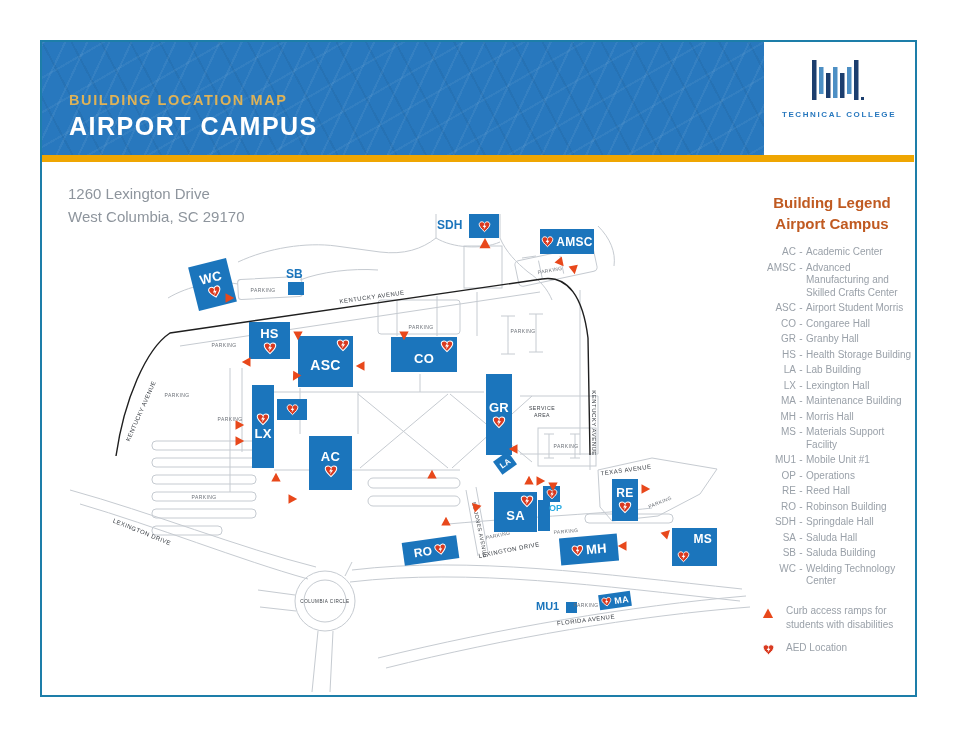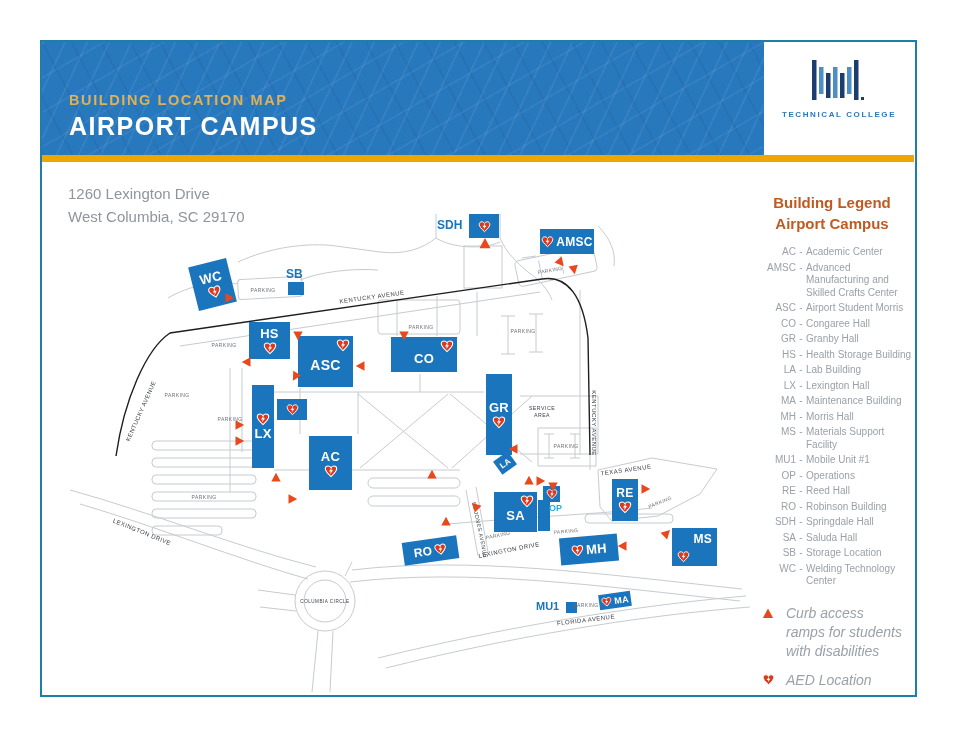--- a/index.html
+++ b/index.html
@@ -31,21 +31,21 @@
   .legend{position:absolute;left:752px;top:192px;width:160px;}
   .legend-title{font-size:15px;font-weight:bold;color:var(--legend-orange,#C05A21);text-align:center;line-height:1.4;}
   .legend-entries{position:absolute;top:54px;left:0;width:160px;display:grid;
     grid-template-columns:44px 6px 106px;column-gap:2px;row-gap:3px;
     font-size:10px;line-height:1.25;color:var(--legend-text-gray,#9AA1A9);}
   .le-abbr{text-align:right;}
   .le-dash{text-align:center;}
   .legend-markers{position:absolute;top:412px;left:10px;width:146px;}
   .mk-row{display:flex;gap:8px;margin-bottom:10px;align-items:flex-start;}
   .mk-icon{flex:0 0 16px;padding-top:1px;}
-  .mk-label{font-size:14px;line-height:1.35;color:var(--legend-text-gray,#9AA1A9);width:120px;font-style:italic;}
+  .mk-label{font-size:10px;line-height:1.35;color:var(--legend-text-gray,#9AA1A9);width:120px;}
 
   
   .map-layer{position:absolute;left:0;top:0;width:958px;height:740px;}
   .roads{position:absolute;left:0;top:0;}
   .bldg{position:absolute;background:var(--building-blue,#1B75BC);color:#fff;font-weight:bold;
     display:flex;align-items:center;justify-content:center;box-sizing:border-box;letter-spacing:.3px;}
   .bl-v{flex-direction:column;gap:0px;}
   .bl-inline{flex-direction:row;gap:2px;}
   .bl-corner .aedwrap{position:absolute;top:2px;right:3px;}
   .bl-corner .blabel{margin-top:7px;}
@@ -445,21 +445,21 @@
       <span class="le-dash">-</span>
       <span class="le-name">Robinson Building</span>
       <span class="le-abbr">SDH</span>
       <span class="le-dash">-</span>
       <span class="le-name">Springdale Hall</span>
       <span class="le-abbr">SA</span>
       <span class="le-dash">-</span>
       <span class="le-name">Saluda Hall</span>
       <span class="le-abbr">SB</span>
       <span class="le-dash">-</span>
-      <span class="le-name">Storage Location</span>
+      <span class="le-name">Saluda Building</span>
       <span class="le-abbr">WC</span>
       <span class="le-dash">-</span>
       <span class="le-name">Welding Technology Center</span>
     </div>
   <div class="legend-markers" id="legend-markers">
       <div class="mk-row">
         <span class="mk-icon"><svg width="12" height="12" viewBox="0 0 12 12">
             <path d="M6 1.4 11.1 10.9H0.9z" fill="#E8481B"></path>
           </svg></span>
         <span class="mk-label">Curb access ramps for students with disabilities</span>

